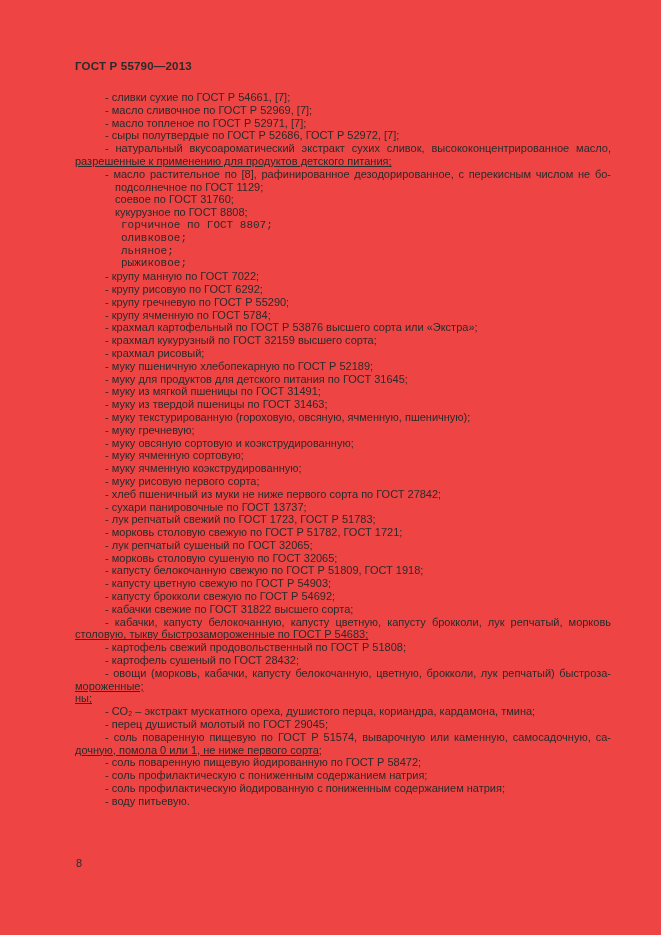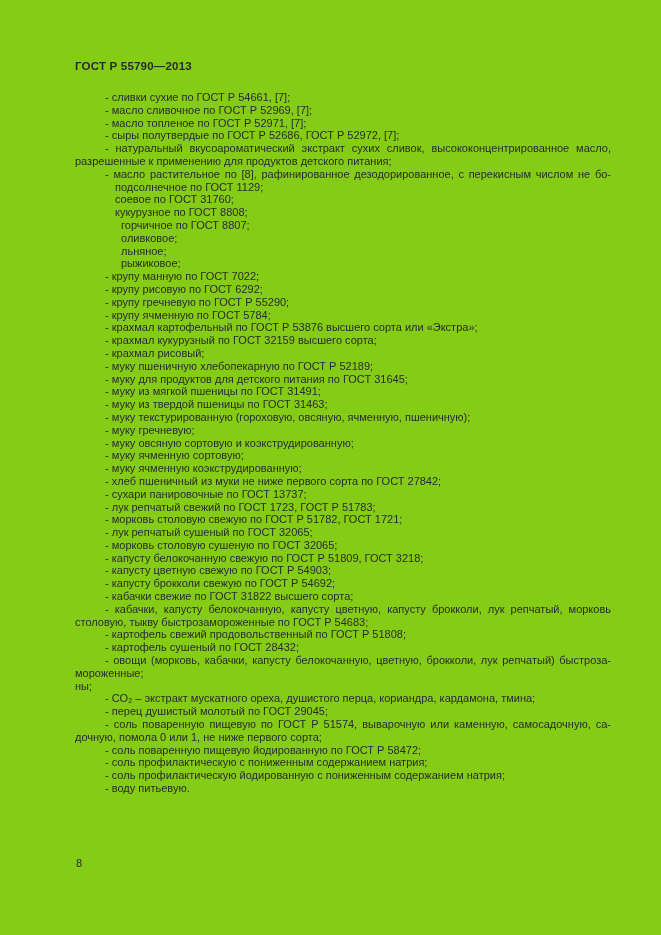--- a/index.html
+++ b/index.html
@@ -4,21 +4,21 @@
 <style>
   html, body {
     margin: 0;
     padding: 0;
     background: #ffffff;
   }
   .page {
     position: relative;
     width: 661px;
     height: 935px;
-    background: #84cc16;
+    background: #ef4444;
     font-family: "Liberation Sans", sans-serif;
     color: #2b2b2b;
     overflow: hidden;
   }
   .doc-header {
     position: absolute;
     left: 75px;
     top: 60px;
     font-size: 11.5px;
     font-weight: bold;
@@ -34,24 +34,24 @@
     line-height: 12.8px;
   }
   .ln {
     white-space: nowrap;
   }
   .ln.just {
     white-space: normal;
     text-align: justify;
     text-align-last: justify;
   }
-  .i0 { text-indent: 0; }
+  .i0 { text-indent: 0; text-decoration: underline; }
   .i1 { text-indent: 30px; }
   .i2 { text-indent: 40px; }
-  .i3 { text-indent: 46px; }
+  .i3 { text-indent: 46px; font-family: Liberation Mono, monospace; }
   .page-number {
     position: absolute;
     left: 76px;
     top: 857px;
     font-size: 11px;
   }
 </style>
 </head>
 <body>
 
@@ -82,27 +82,28 @@
       <div class="ln i1">- крахмал рисовый;</div>
       <div class="ln i1">- муку пшеничную хлебопекарную по ГОСТ Р 52189;</div>
       <div class="ln i1">- муку для продуктов для детского питания по ГОСТ 31645;</div>
       <div class="ln i1">- муку из мягкой пшеницы по ГОСТ 31491;</div>
       <div class="ln i1">- муку из твердой пшеницы по ГОСТ 31463;</div>
       <div class="ln i1">- муку текстурированную (гороховую, овсяную, ячменную, пшеничную);</div>
       <div class="ln i1">- муку гречневую;</div>
       <div class="ln i1">- муку овсяную сортовую и коэкструдированную;</div>
       <div class="ln i1">- муку ячменную сортовую;</div>
       <div class="ln i1">- муку ячменную коэкструдированную;</div>
+      <div class="ln i1">- муку рисовую первого сорта;</div>
       <div class="ln i1">- хлеб пшеничный из муки не ниже первого сорта по ГОСТ 27842;</div>
       <div class="ln i1">- сухари панировочные по ГОСТ 13737;</div>
       <div class="ln i1">- лук репчатый свежий по ГОСТ 1723, ГОСТ Р 51783;</div>
       <div class="ln i1">- морковь столовую свежую  по ГОСТ Р 51782, ГОСТ 1721;</div>
       <div class="ln i1">- лук репчатый сушеный по ГОСТ 32065;</div>
       <div class="ln i1">- морковь столовую сушеную по ГОСТ 32065;</div>
-      <div class="ln i1">- капусту белокочанную свежую по ГОСТ Р 51809, ГОСТ 3218;</div>
+      <div class="ln i1">- капусту белокочанную свежую по ГОСТ Р 51809, ГОСТ 1918;</div>
       <div class="ln i1">- капусту цветную свежую по ГОСТ Р 54903;</div>
       <div class="ln i1">- капусту брокколи свежую по ГОСТ Р 54692;</div>
       <div class="ln i1">- кабачки свежие по ГОСТ 31822 высшего сорта;</div>
       <div class="ln i1 just">- кабачки, капусту белокочанную, капусту цветную, капусту брокколи, лук репчатый, морковь</div>
       <div class="ln i0">столовую, тыкву быстрозамороженные по ГОСТ Р 54683;</div>
       <div class="ln i1">- картофель свежий продовольственный по ГОСТ Р 51808;</div>
       <div class="ln i1">- картофель сушеный по ГОСТ 28432;</div>
       <div class="ln i1 just">- овощи (морковь, кабачки, капусту белокочанную, цветную, брокколи, лук репчатый) быстроза-</div>
       <div class="ln i0">мороженные;</div>
       <div class="ln i0">ны;</div>

